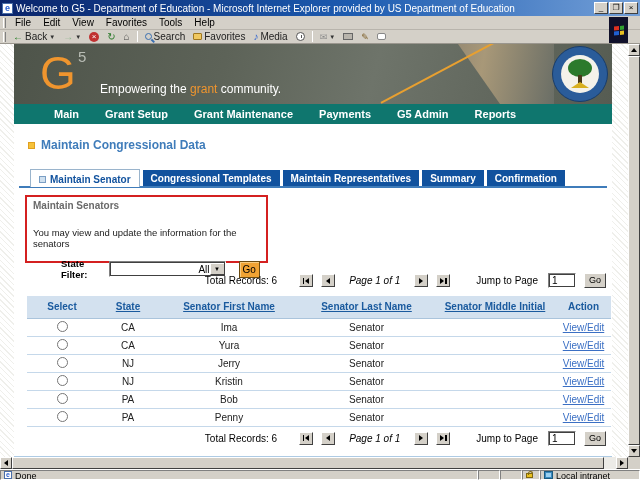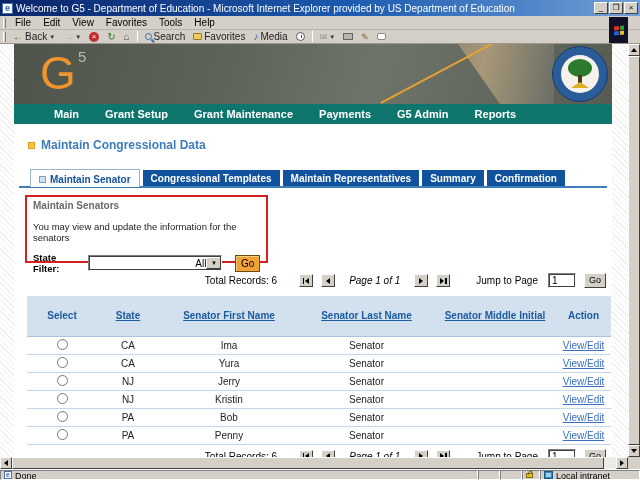--- a/index.html
+++ b/index.html
@@ -79,23 +79,23 @@
 
   .tabs { display:flex; gap:3px; margin:17px 0 0 16px; align-items:flex-end; }
   .tab { background:#11529e; color:#fff; font-size:10px; font-weight:bold; padding:3px 8px 2px; height:17px; }
   .tab.active { background:#fff; color:#11529e; border:1px solid #9ab4cc; border-bottom:none;
     display:flex; align-items:center; gap:4px; height:18px; position:relative; z-index:2; }
   .tab-icon { width:7px; height:7px; border:1px solid #7a9ec4; background:#cfe0ef; }
   .tab-underline { height:2px; background:#3f7cba; margin:0 5px 0 5px; position:relative; top:-1px; }
 
   .panel { margin:6px 0 0 11px; width:243px; height:68px; border:2px solid #d42020; padding:3px 6px; }
   .panel-title { color:#6a6a6a; font-size:10px; font-weight:bold; }
-  .panel-desc { color:#222; font-size:9.5px; margin-top:10px; }
+  .panel-desc { color:#222; font-size:9.5px; margin-top:16px; }
   .filter-row { display:flex; align-items:center; margin-top:9px; }
-  .filter-label { font-size:9.5px; font-weight:bold; }
+  .filter-label { font-size:9.5px; font-weight:bold;margin-left:28px; }
   .select { margin-left:6px; width:142px; height:16px; background:#fff; border:1px solid; border-color:#808080 #fff #fff #808080;
     outline:1px solid #404040; outline-offset:-2px; display:flex; align-items:center; justify-content:flex-end; padding-left:3px; }
   .select-value { font-size:10px; }
   .select-arrow { width:15px; height:12px; background:#d4d0c8; border:1px solid; border-color:#fff #404040 #404040 #fff;
     font-size:6px; text-align:center; line-height:10px; }
   .go-btn { margin-left:13px; width:26px; height:17px; background:#f0a334; border:1px solid #6a4a10;
     box-shadow:inset 1px 1px 0 #f8cc80; font-size:10px; text-align:center; line-height:15px; color:#000; }
 
   .pager { display:flex; align-items:center; margin:10px 6px 0 0; justify-content:flex-end; font-size:10px; }
   .pager .total { font-weight:normal; margin-right:22px; }
@@ -105,21 +105,21 @@
   .tri-r { width:0; height:0; border-top:3px solid transparent; border-bottom:3px solid transparent; border-left:4px solid #000; }
   .bar { width:1.5px; height:6px; background:#000; }
   .page-label { margin:0 14px 0 6px;font-style:italic; }
   .jump-label { margin:0 10px 0 18px; }
   .jump-input { width:28px; height:15px; border:1px solid; border-color:#808080 #fff #fff #808080;
     outline:1px solid #404040; outline-offset:-2px; font-size:10px; padding-left:3px; font-family:"Liberation Sans",sans-serif; }
   .pager-go { width:22px; height:15px; background:#d4d0c8; border:1px solid; border-color:#fff #404040 #404040 #fff;
     font-size:9px; text-align:center; line-height:13px; margin-left:8px; }
 
   table.senators { margin:8px 0 0 13px; width:584px; border-collapse:collapse; font-size:10px; }
-  .senators th { background:#d3e1ef; color:#1a5a9e; font-weight:bold; height:40px; text-align:center; }
+  .senators th { background:#d3e1ef; color:#1a5a9e; font-weight:bold; height:22px; text-align:center; }
   .senators th.sortable span { text-decoration:underline; }
   .senators td { height:18px; text-align:center; border-bottom:1px solid #c5d8ea; color:#222; }
   .senators tr.hdr th { border-bottom:1px solid #aac4dc; }
   .senators a { color:#3a6fc4; text-decoration:underline; }
   .radio { width:11px; height:11px; }
   .bottom-line { height:1px; background:#aecbe4; margin:10px 0 0 0; }
 
   
   .vscroll { position:absolute; right:0; top:44px; width:12px; height:413px; background:#ecebe7; }
   .sbtn { position:absolute; left:0; width:12px; height:12px; background:#d4d0c8; border:1px solid; border-color:#fff #404040 #404040 #fff;
@@ -226,20 +226,21 @@
 </div>
 
 <div class="viewport">
   <div class="content">
 
     <div class="banner">
       <span class="logo-g">G</span>
       <span class="logo-5">5</span>
       <span class="photo-wedge"></span>
       <span class="orange-curve"></span>
+      <span class="tagline"><span>Empowering the </span><span class="accent">grant</span><span> community.</span></span>
       <span class="seal">
         <span class="seal-inner">
           <span class="tree-crown"></span>
             <span class="tree-trunk"></span>
             <span class="tree-base"></span>
         </span>
       </span>
     </div>
 
     <div class="navbar">

